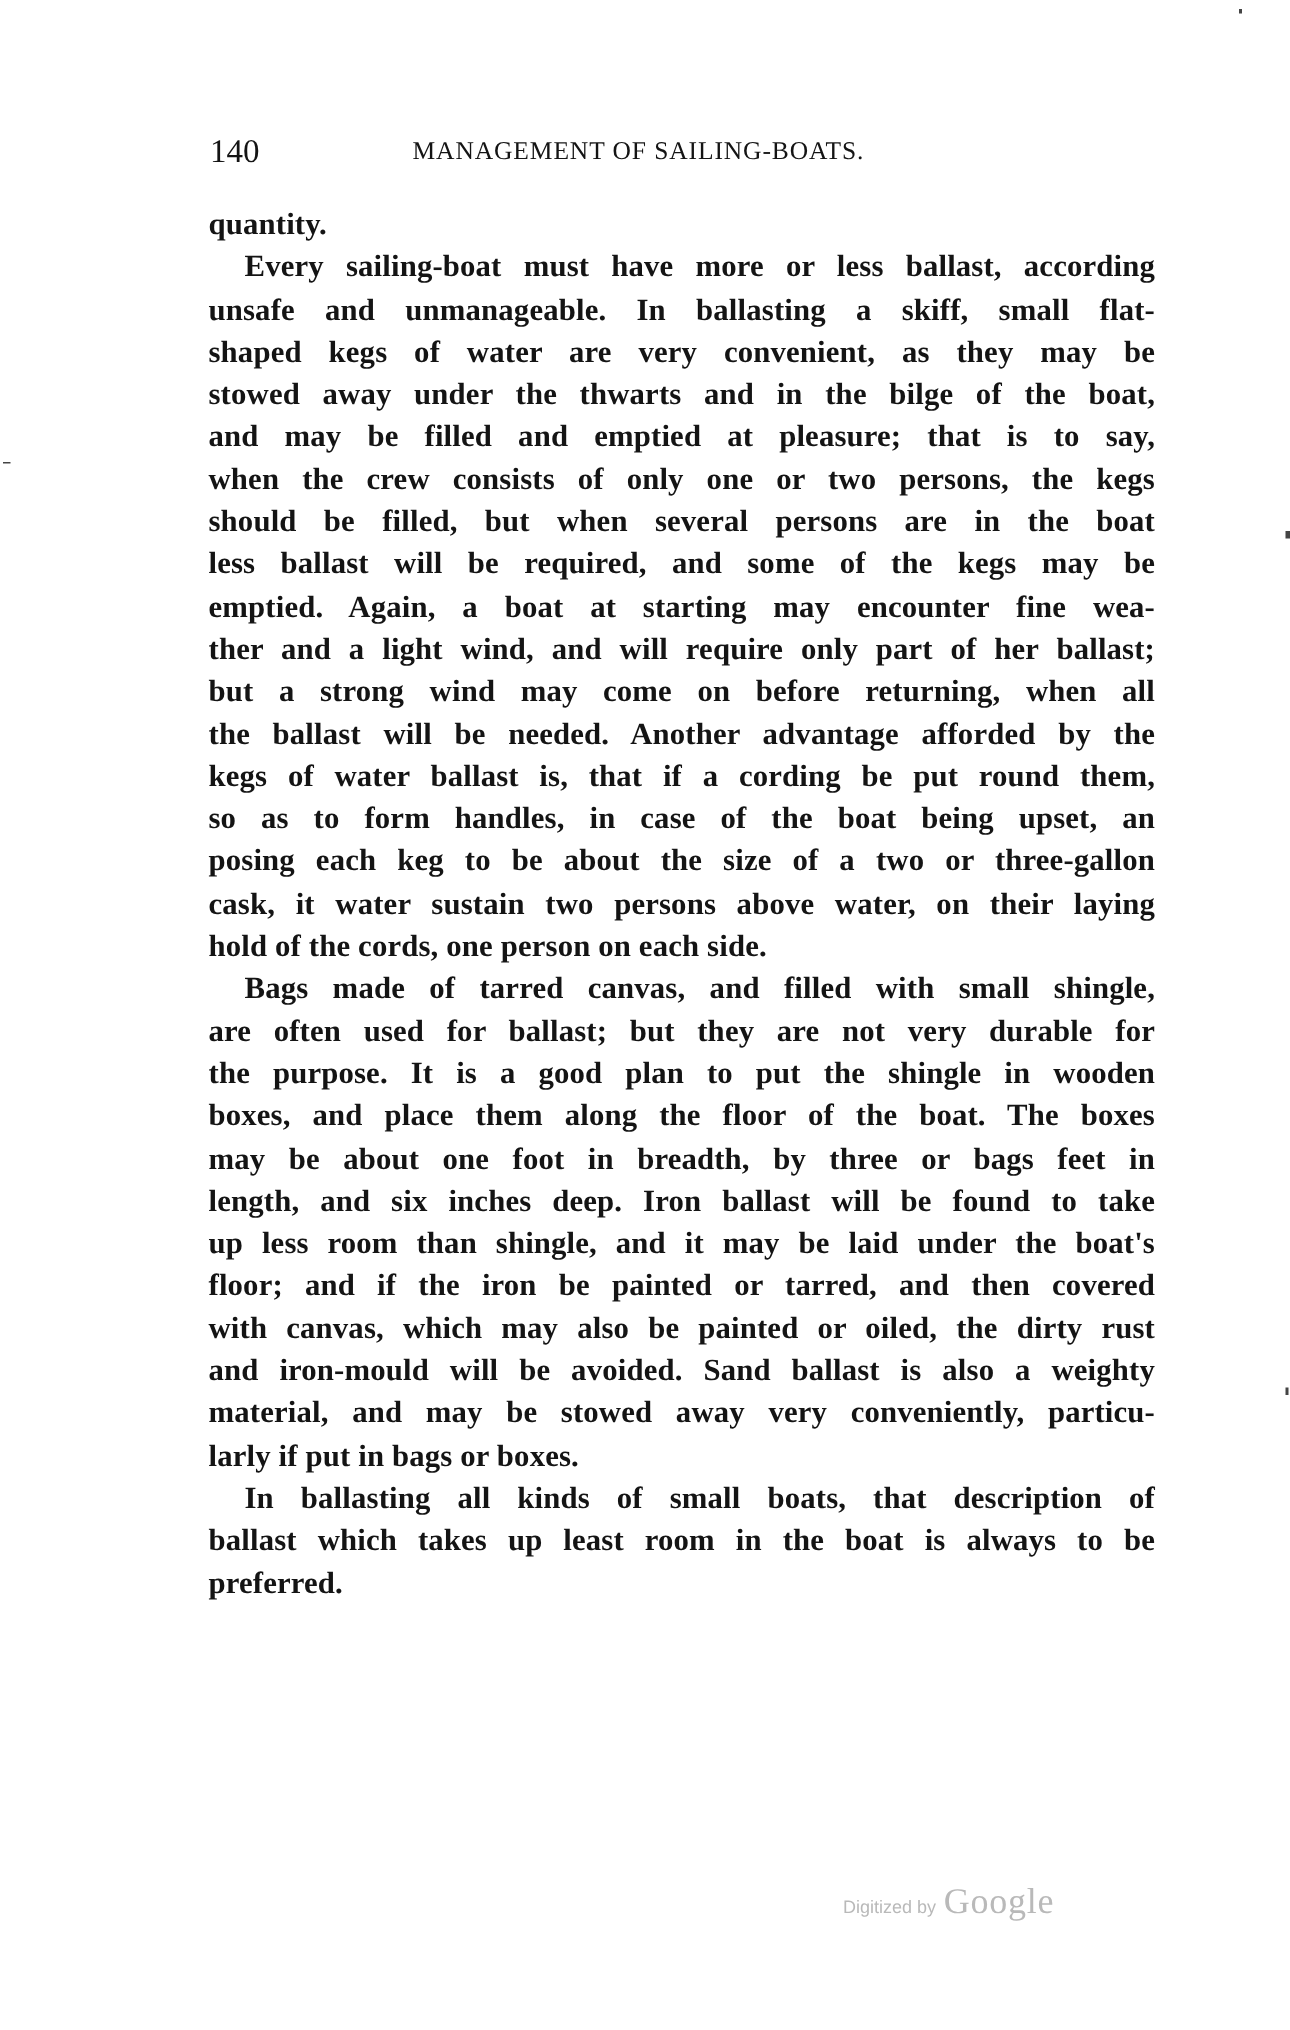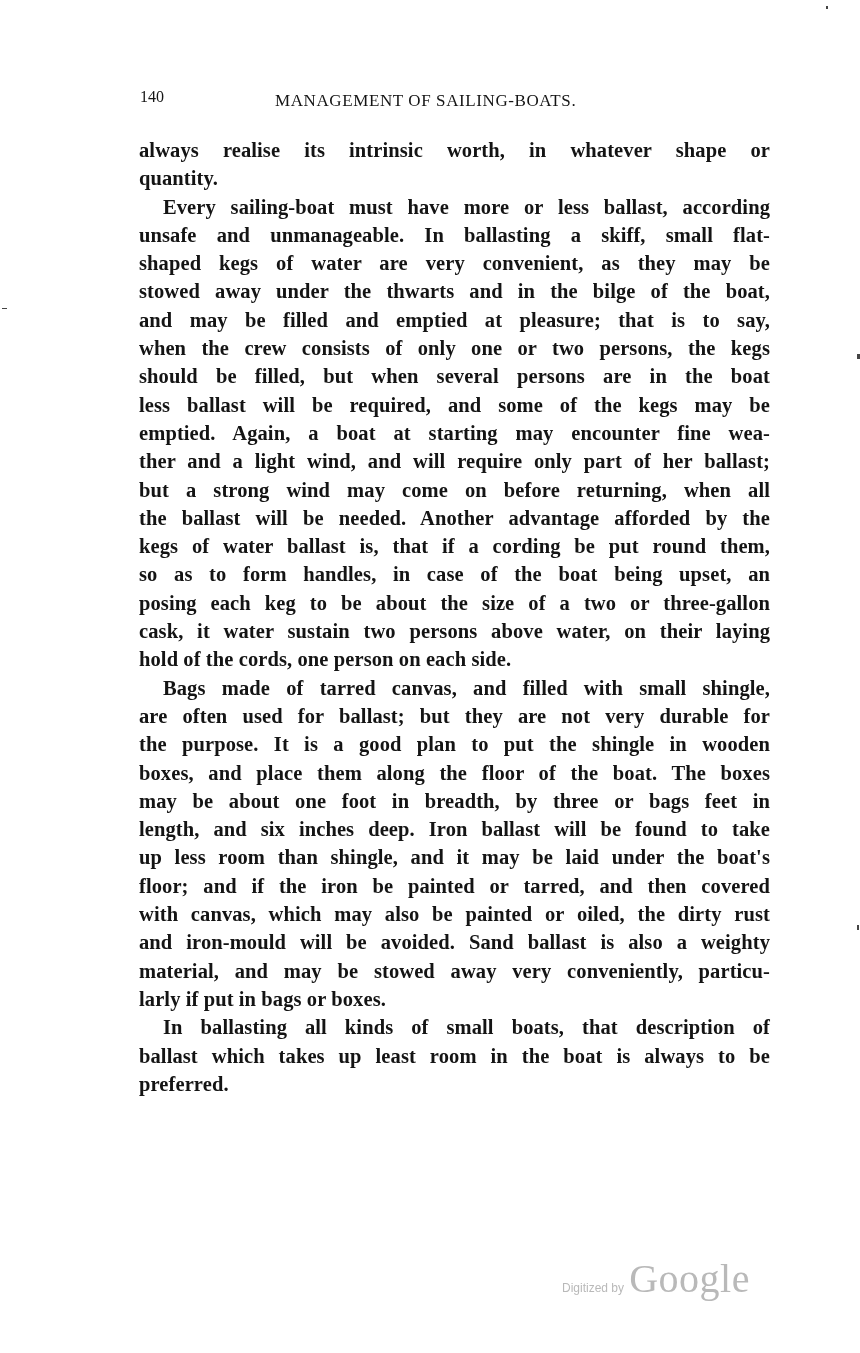--- a/index.html
+++ b/index.html
@@ -1,42 +1,41 @@
 <!DOCTYPE html>
 <html><head>
   <meta charset="utf-8">
   <style>
     html, body { margin: 0; padding: 0; background: #ffffff; }
     body { width: 860px; height: 1353px; position: relative; overflow: hidden; font-family: "DejaVu Serif", "Liberation Serif", serif; color: #141414; }
     .page { position: absolute; left: 0; top: 0; width: 860px; height: 1353px; }
     .running-head { position: absolute; top: 88px; left: 140px; width: 630px; height: 28px; font-size: 19px; }
-    .page-number { position: absolute; left: 0; top: 0; font-size: 16px; font-family: "Liberation Serif", serif; }
+    .page-number { position: absolute; left: 0; top: 0; font-size: 22px; font-family: "Liberation Serif", serif; }
     .head-title { position: absolute; left: 135px; top: 3px; font-size: 17px; letter-spacing: 0.6px; font-family: "Liberation Serif", serif; }
     .body-text { position: absolute; left: 139px; top: 136px; width: 631px; }
     .line { display: block; height: 28.3px; line-height: 28.3px; font-size: 20.5px; font-family: "Liberation Serif", serif; text-align: justify; text-align-last: justify; white-space: nowrap; font-weight: bold; letter-spacing: 0.1px; }
     .line.last { text-align-last: left; }
     .line.indent { padding-left: 24px; }
     .watermark { position: absolute; left: 562px; top: 1255px; color: #b9b9b9; }
     .wm-small { font-family: "Liberation Sans", sans-serif; font-size: 12px; vertical-align: baseline; }
-    .wm-big { font-family: "Liberation Serif", serif; font-size: 40px; letter-spacing: 0.5px; }
+    .wm-big { font-family: "Liberation Serif", serif; font-size: 24px; letter-spacing: 0.5px; }
     .speck { position: absolute; background: #444; }
   </style>
 </head>
 <body>
 
 <div class="page">
   <div class="running-head">
     <span class="page-number">140</span>
     <span class="head-title">MANAGEMENT OF SAILING-BOATS.</span>
   </div>
 
   <div class="body-text">
 
     <div>
-      <span class="line">always realise its intrinsic worth, in whatever shape or</span>
       <span class="line last">quantity.</span>
     </div>
 
     <div>
       <span class="line indent">Every sailing-boat must have more or less ballast, according</span>
       <span class="line">unsafe and unmanageable.  In ballasting a skiff, small flat-</span>
       <span class="line">shaped kegs of water are very convenient, as they may be</span>
       <span class="line">stowed away under the thwarts and in the bilge of the boat,</span>
       <span class="line">and may be filled and emptied at pleasure; that is to say,</span>
       <span class="line">when the crew consists of only one or two persons, the kegs</span>

